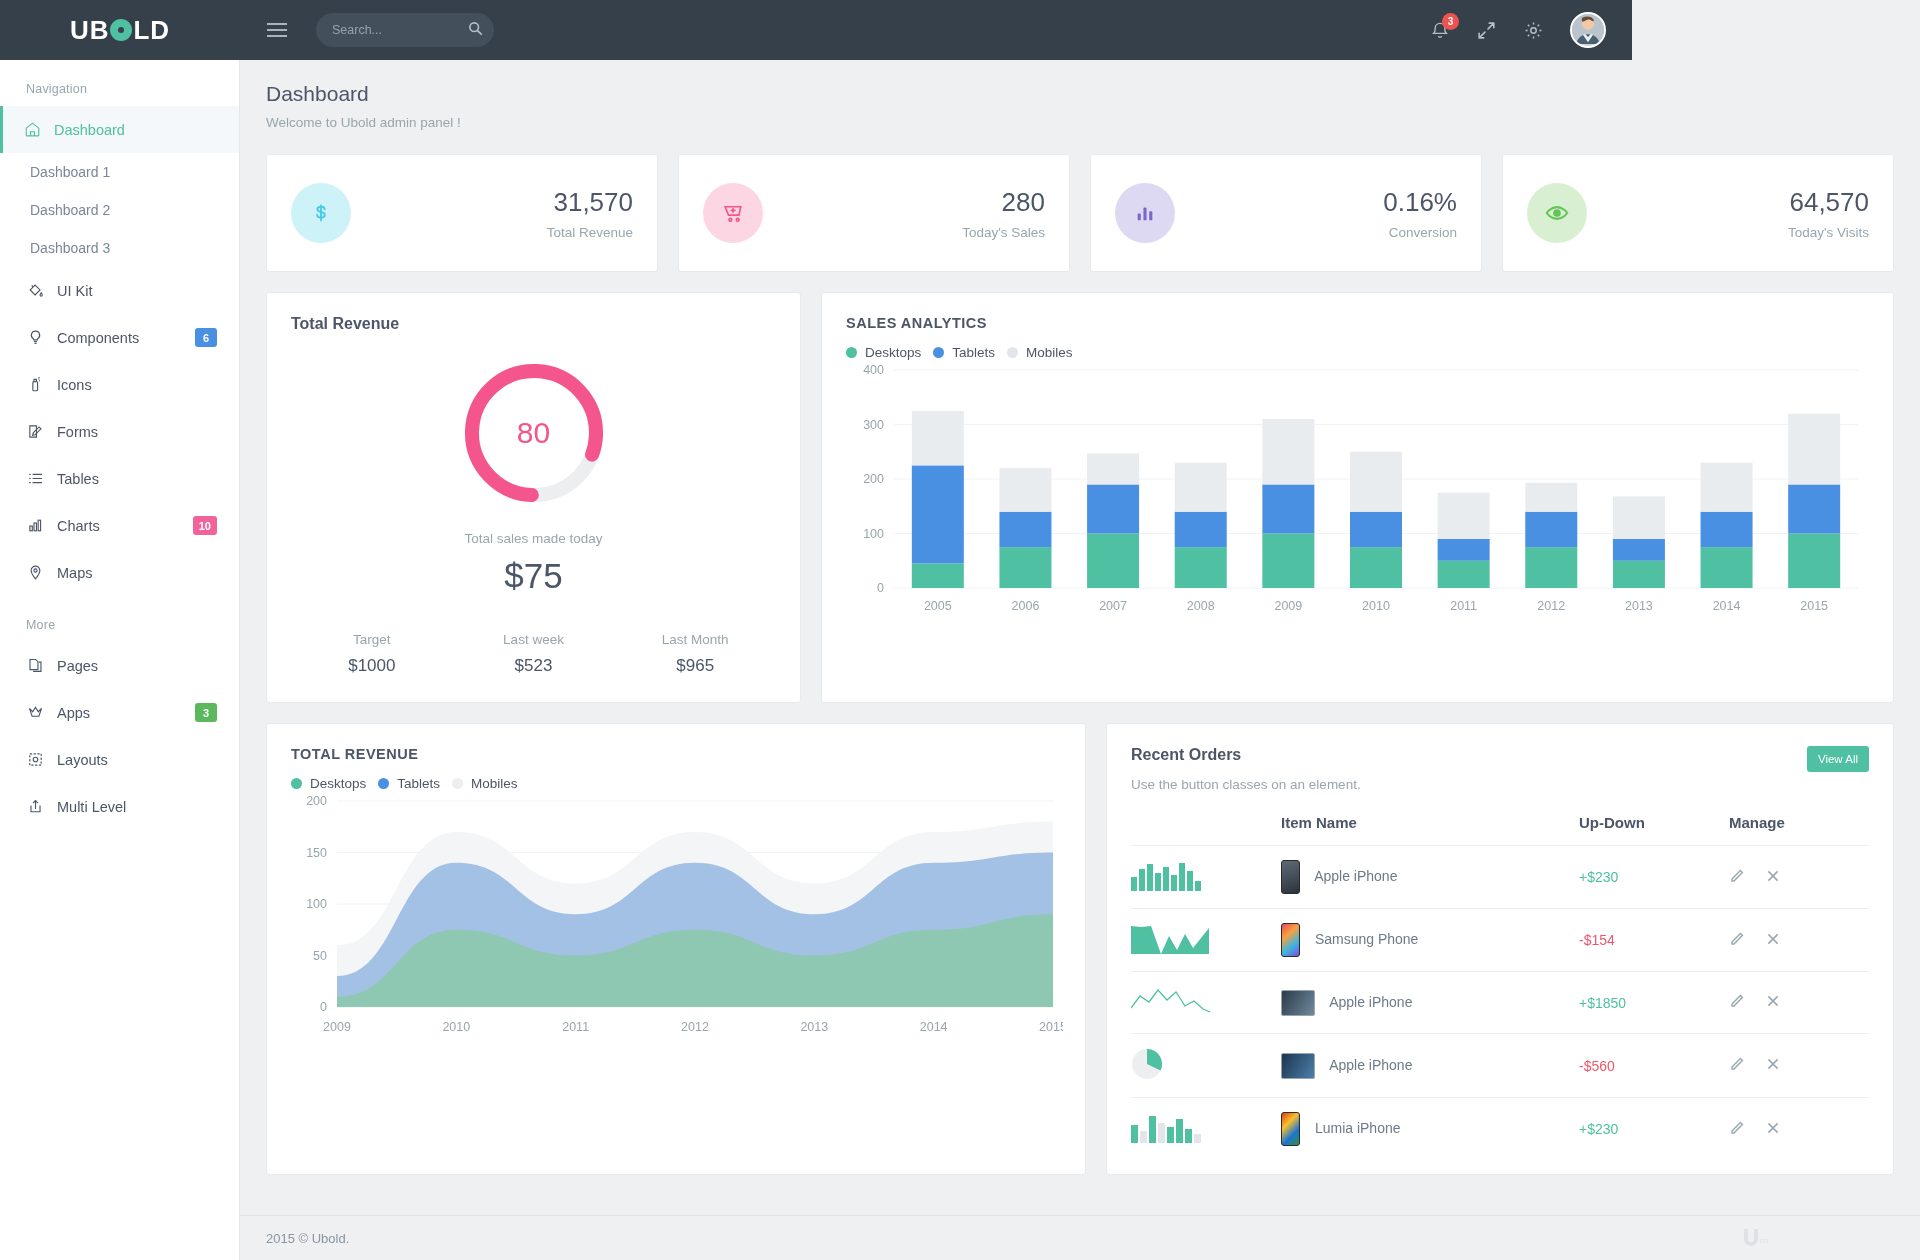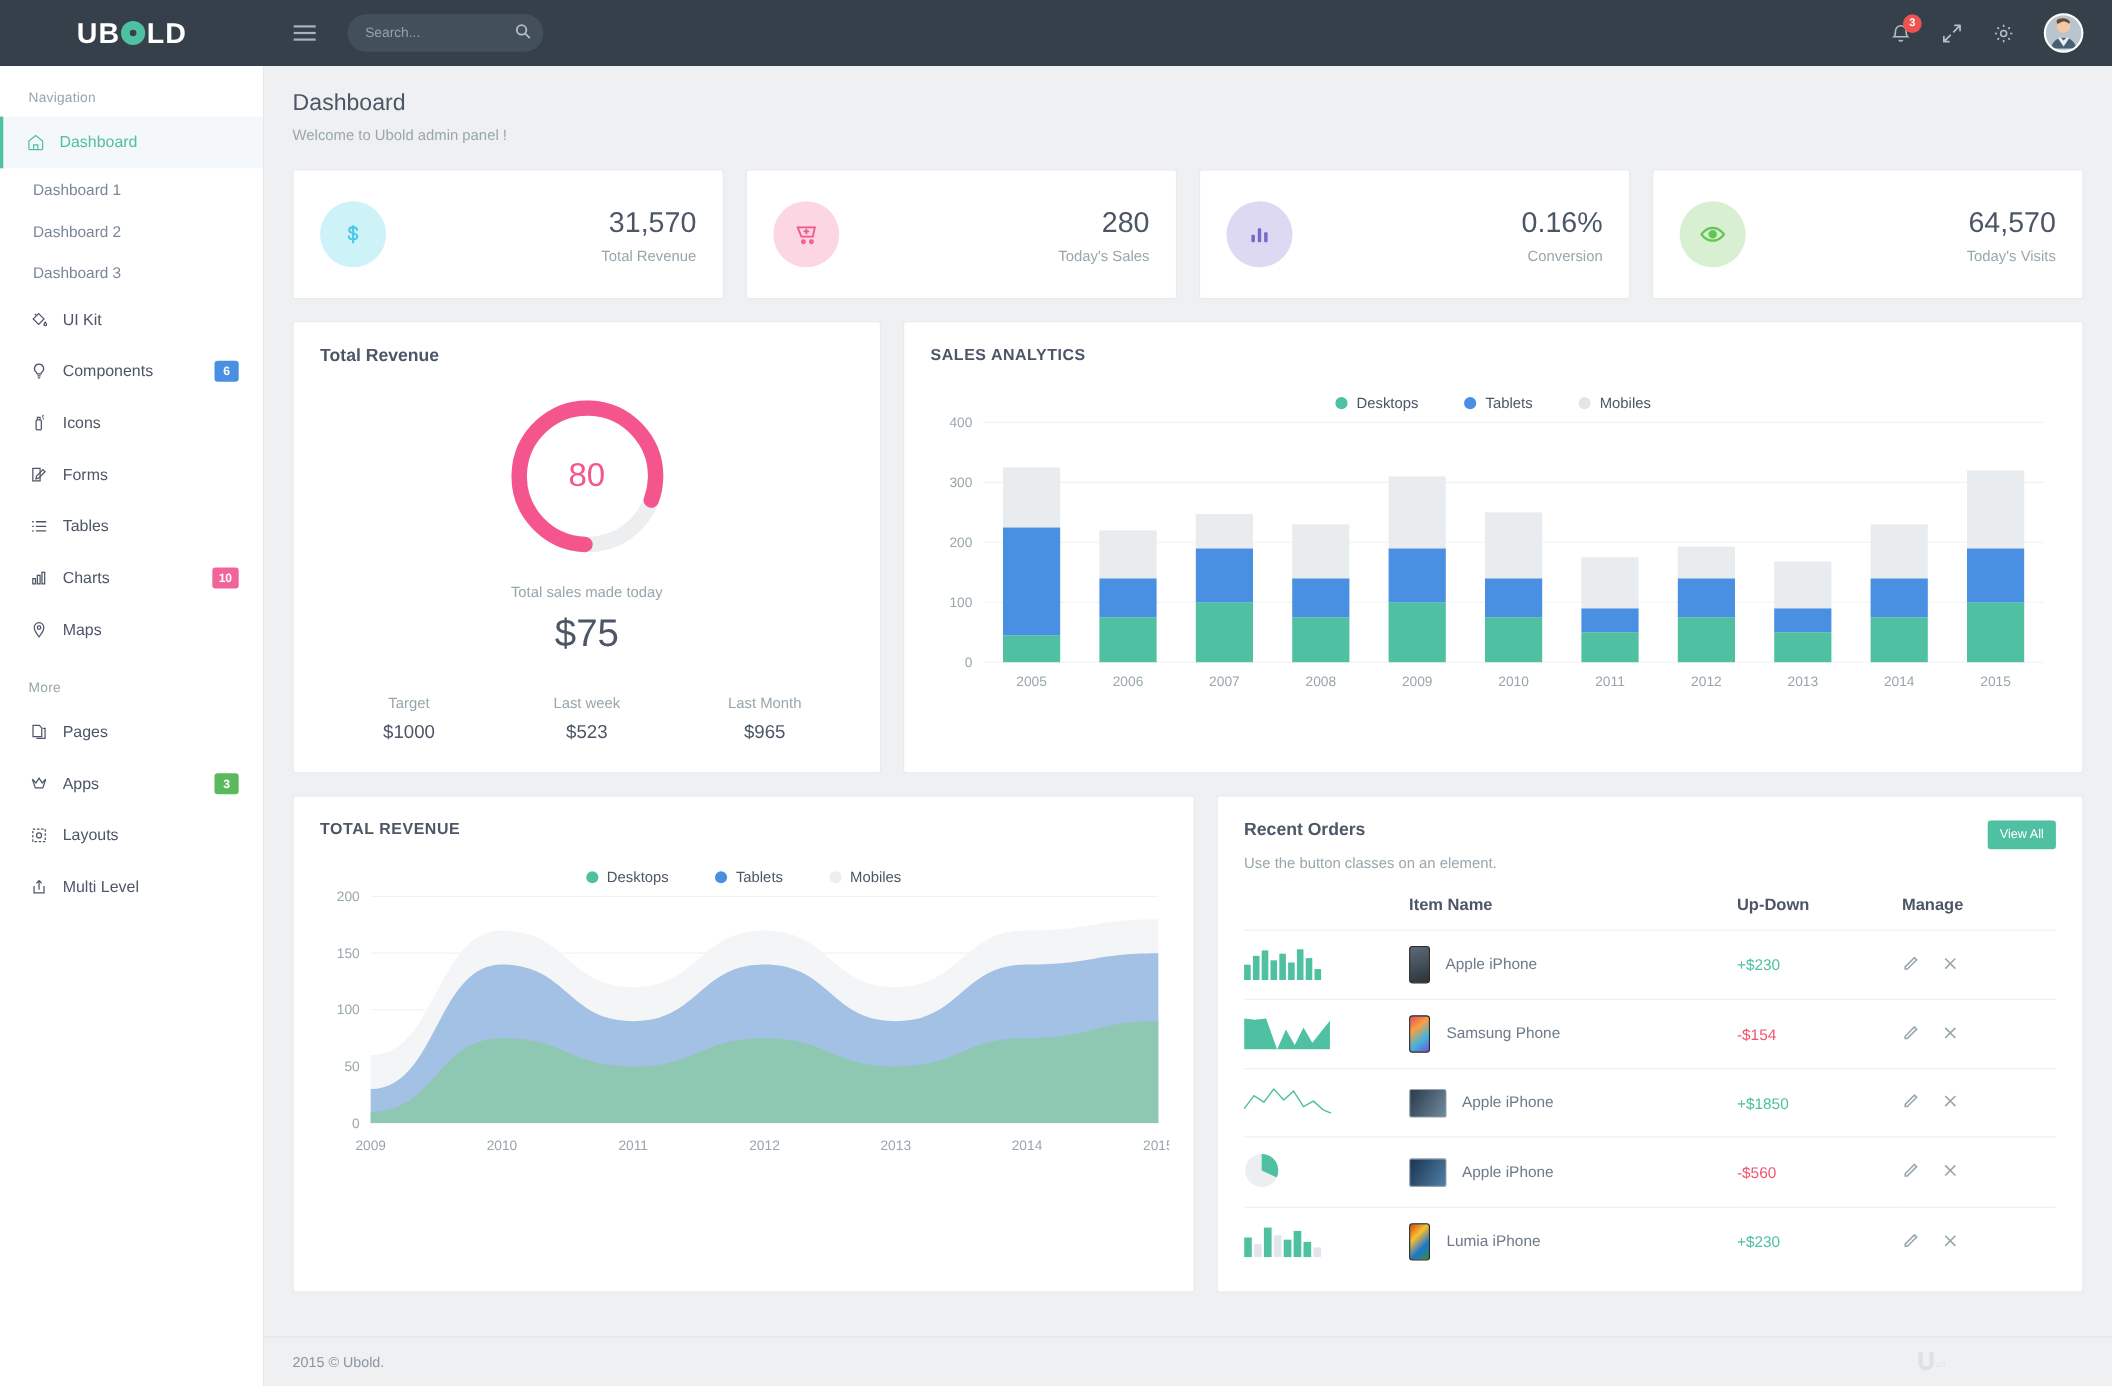--- a/index.html
+++ b/index.html
@@ -3,21 +3,21 @@
 <meta charset="utf-8">
 <style>
   * { box-sizing: border-box; margin: 0; padding: 0; }
   html, body {
     width: 1920px; height: 1260px;
     font-family: "Liberation Sans", sans-serif;
     background: #eef0f2; overflow: hidden;
   }
   
   #topbar {
-    position: absolute; top: 0; left: 0; width: 1920px; height: 60px;
+    position: absolute; top: 0; left: 0; width: 1632px; height: 60px;
     background: #36404a; display: flex; align-items: center; z-index: 20;
   }
   #logo-block {
     width: 240px; height: 60px; display: flex; align-items: center;
     justify-content: center;
   }
   #logo-text {
     font-size: 26px; font-weight: bold; letter-spacing: 1px; color: #ffffff;
     display: flex; align-items: center;
   }
@@ -116,21 +116,21 @@
   #donut-num {
     position: absolute; inset: 0; display: flex; align-items: center;
     justify-content: center; font-size: 30px; color: #f4558c;
   }
   #donut-caption { text-align: center; font-size: 13.5px; color: #98a6ad; margin-top: 24px; }
   #donut-amount { text-align: center; font-size: 35px; color: #4c5667; margin-top: 10px; }
   #rev-stats { display: flex; margin-top: 36px; }
   .rev-stat { flex: 1; text-align: center; }
   .rev-stat .k { font-size: 13.5px; color: #98a6ad; }
   .rev-stat .v { font-size: 17px; color: #4c5667; margin-top: 9px; }
-  .legend { display: flex; justify-content: center; gap: 42px; margin-top: 28px; }
+  .legend { display: flex; gap: 12px; margin-top: 14px; }
   .legend-item { display: flex; align-items: center; gap: 8px; font-size: 13.5px; color: #4c5667; }
   .legend-dot { width: 11px; height: 11px; border-radius: 50%; }
   #bottom-row { display: flex; gap: 20px; padding: 20px 26px 0 26px; }
   #area-card { width: 820px; padding: 22px 24px 16px 24px; }
   #orders-card { flex: 1; padding: 22px 24px 14px 24px; position: relative; }
   #view-all {
     position: absolute; right: 24px; top: 22px; background: #4fc0a1; color: #fff;
     border: none; border-radius: 3px; font-size: 11.5px; padding: 7px 11px;
     cursor: pointer; font-family: "Liberation Sans", sans-serif;
   }

